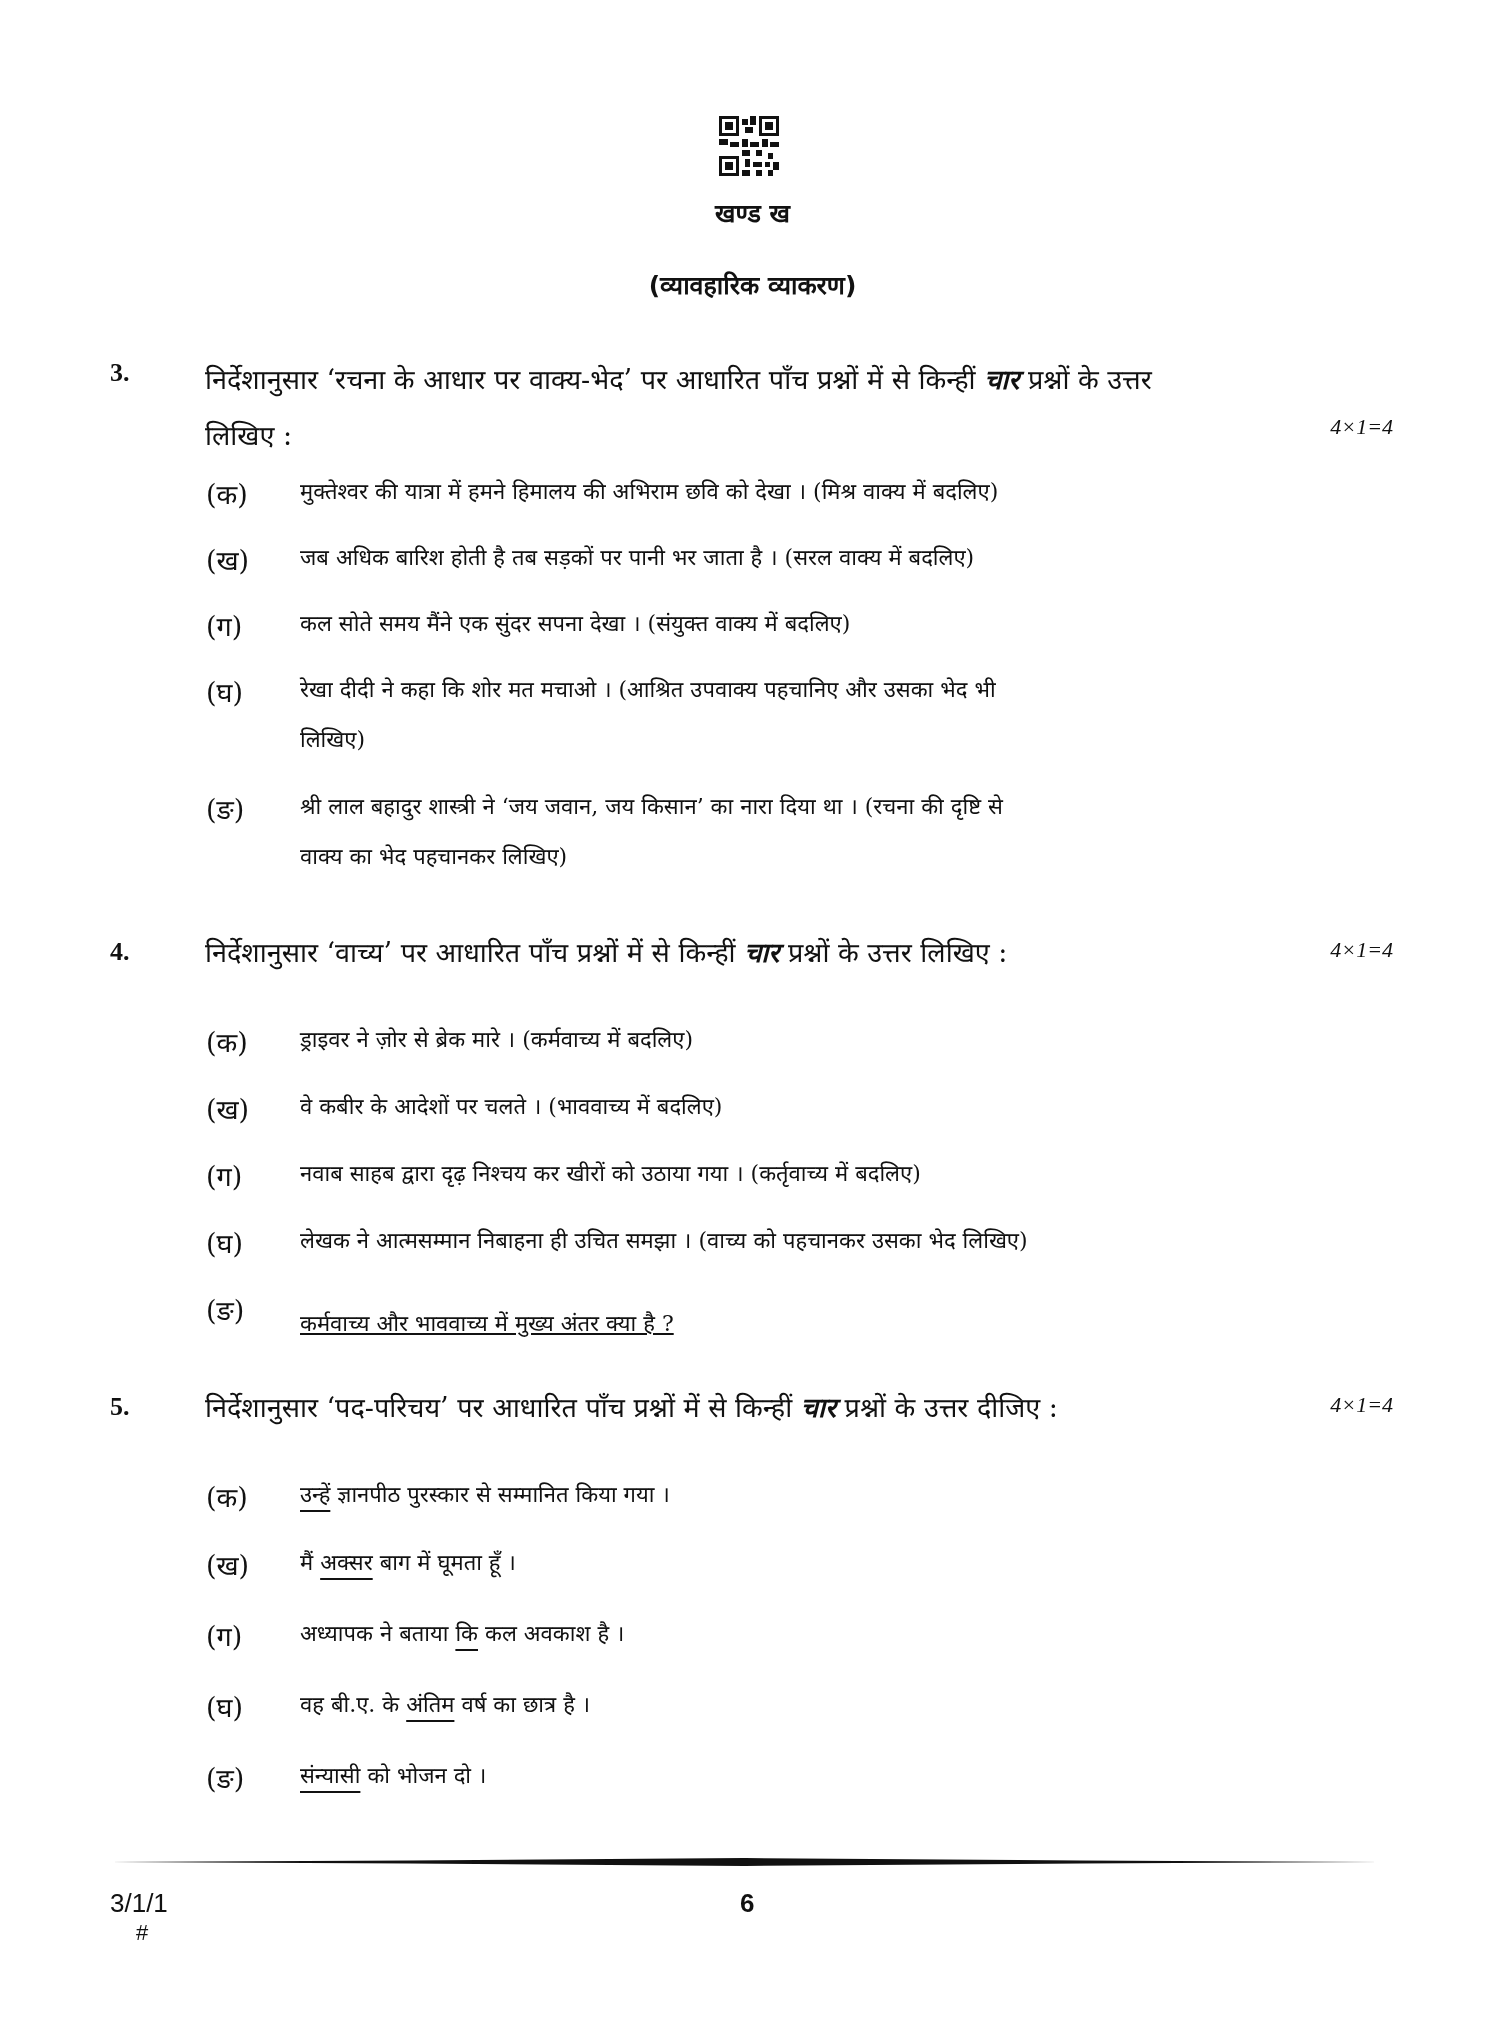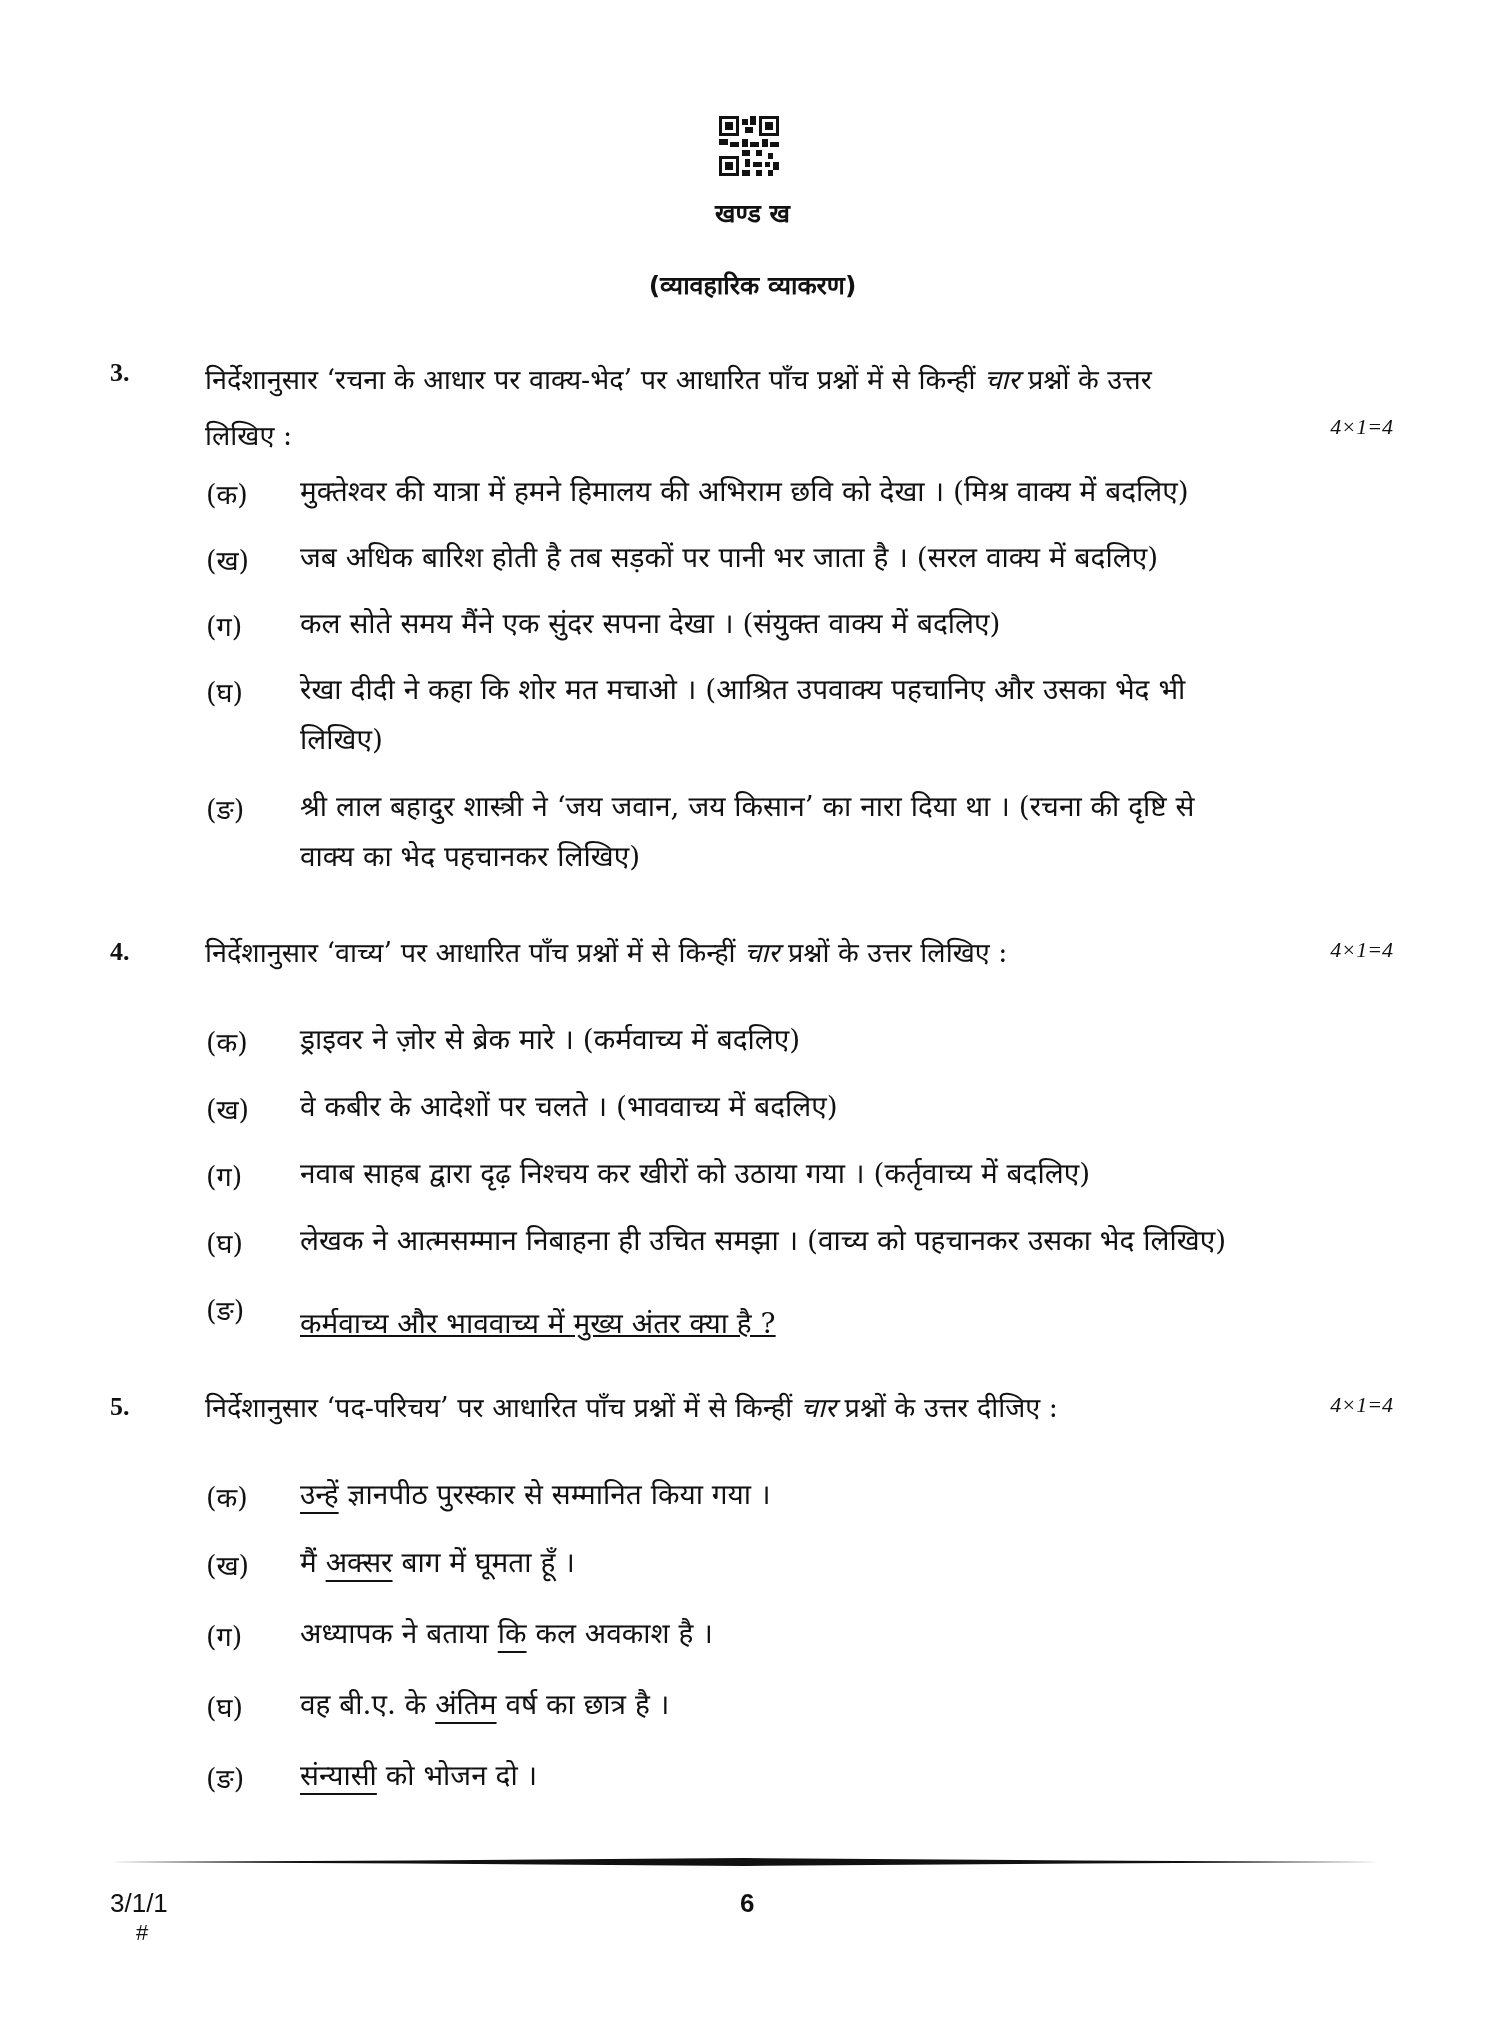--- a/index.html
+++ b/index.html
@@ -51,42 +51,42 @@
       font-size: 26px;
       font-family: "Liberation Serif", serif;
     }
     .q-text {
       position: absolute;
       left: 205px;
       font-size: 27px;
       line-height: 56px;
       white-space: nowrap;
     }
-    .q-text .bold-italic { font-weight: normal; font-style: italic; }
+    .q-text .bold-italic { font-weight: bold; font-style: italic; }
     .marks {
       position: absolute;
       right: 112px;
       font-style: italic;
       font-size: 22px;
       font-family: "Liberation Serif", serif;
     }
     .sub {
       position: absolute;
       left: 0;
       width: 1505px;
     }
     .sub-label {
       position: absolute;
       left: 206px;
       font-size: 27px;
     }
     .sub-text {
       position: absolute;
       left: 300px;
-      font-size: 28px;
+      font-size: 22px;
       line-height: 54px;
       white-space: nowrap;
     }
     .ul { text-decoration: underline; text-underline-offset: 8px; text-decoration-thickness: 2px; }
 
     .footer-rule {
       position: absolute;
       left: 110px;
       top: 1858px;
       width: 1270px;

